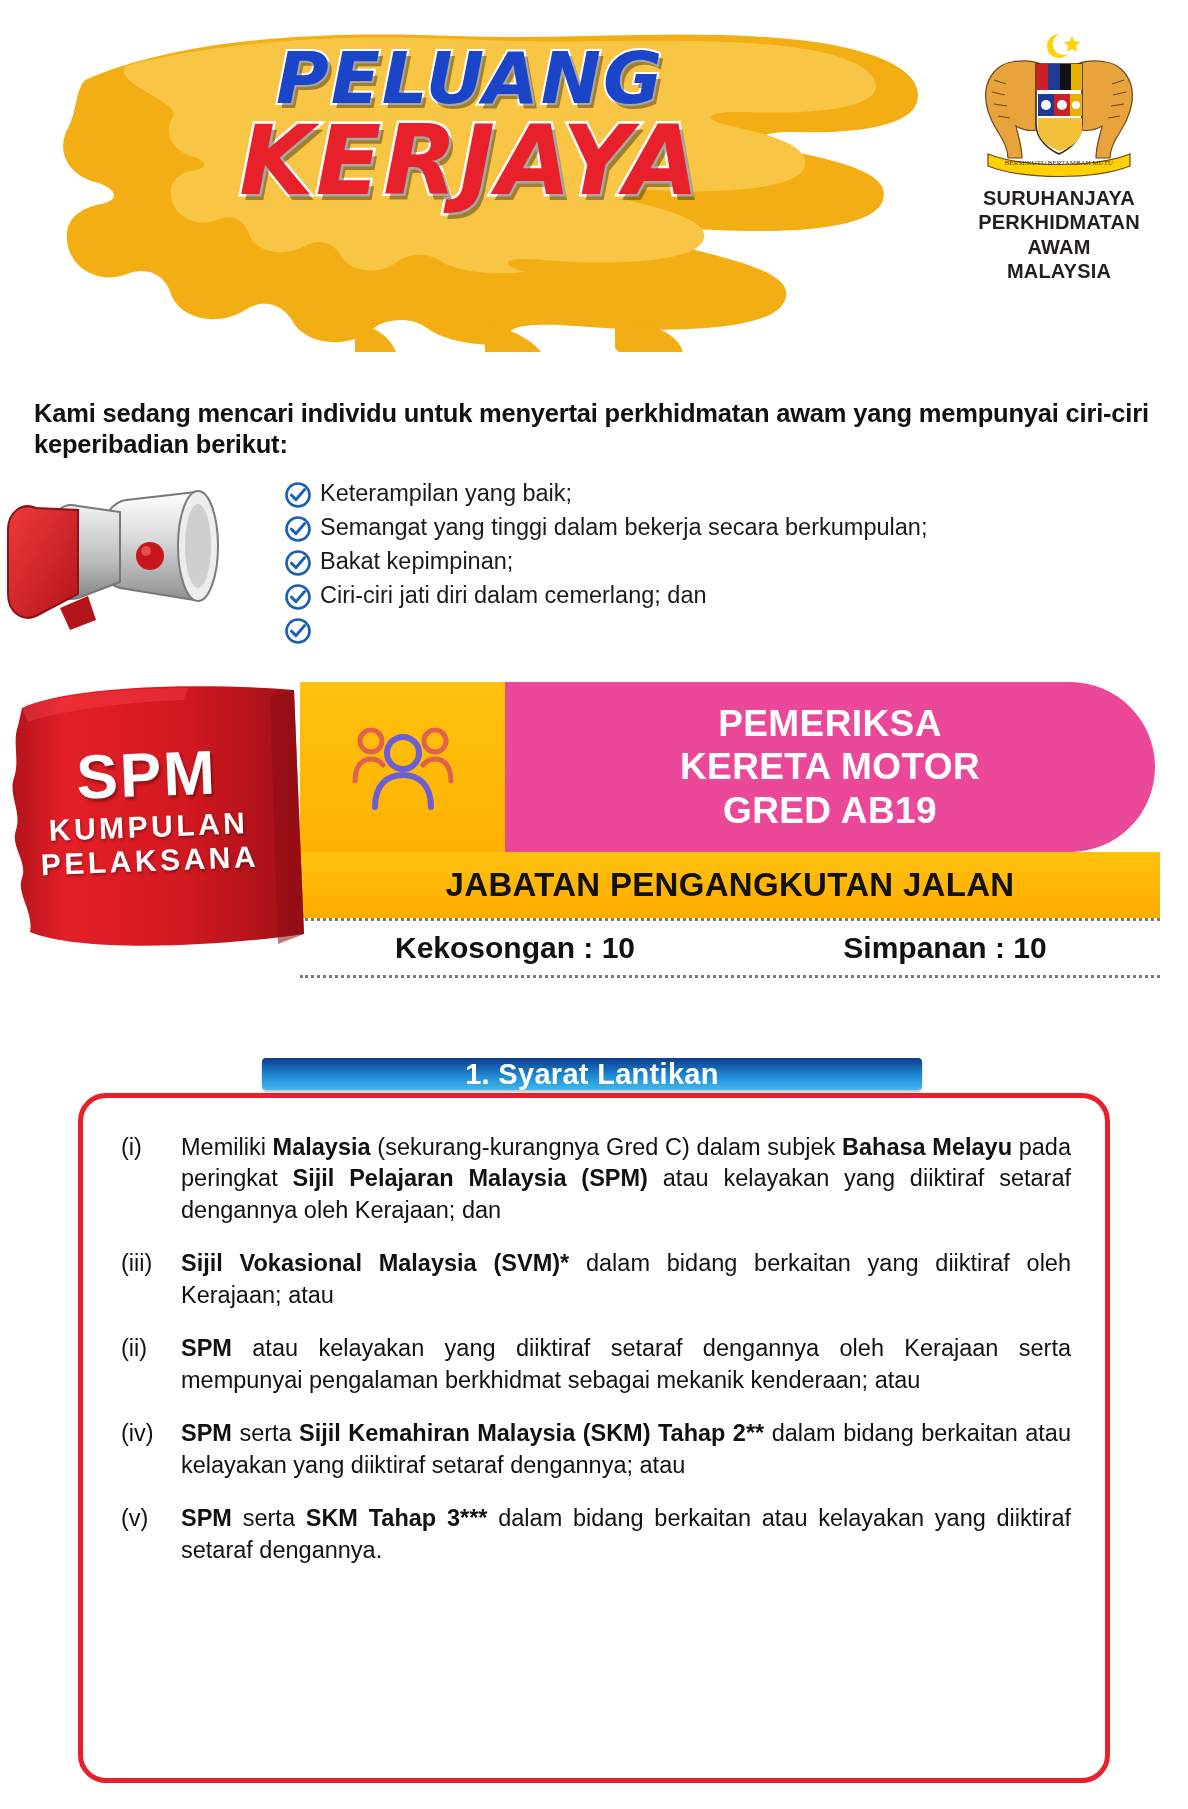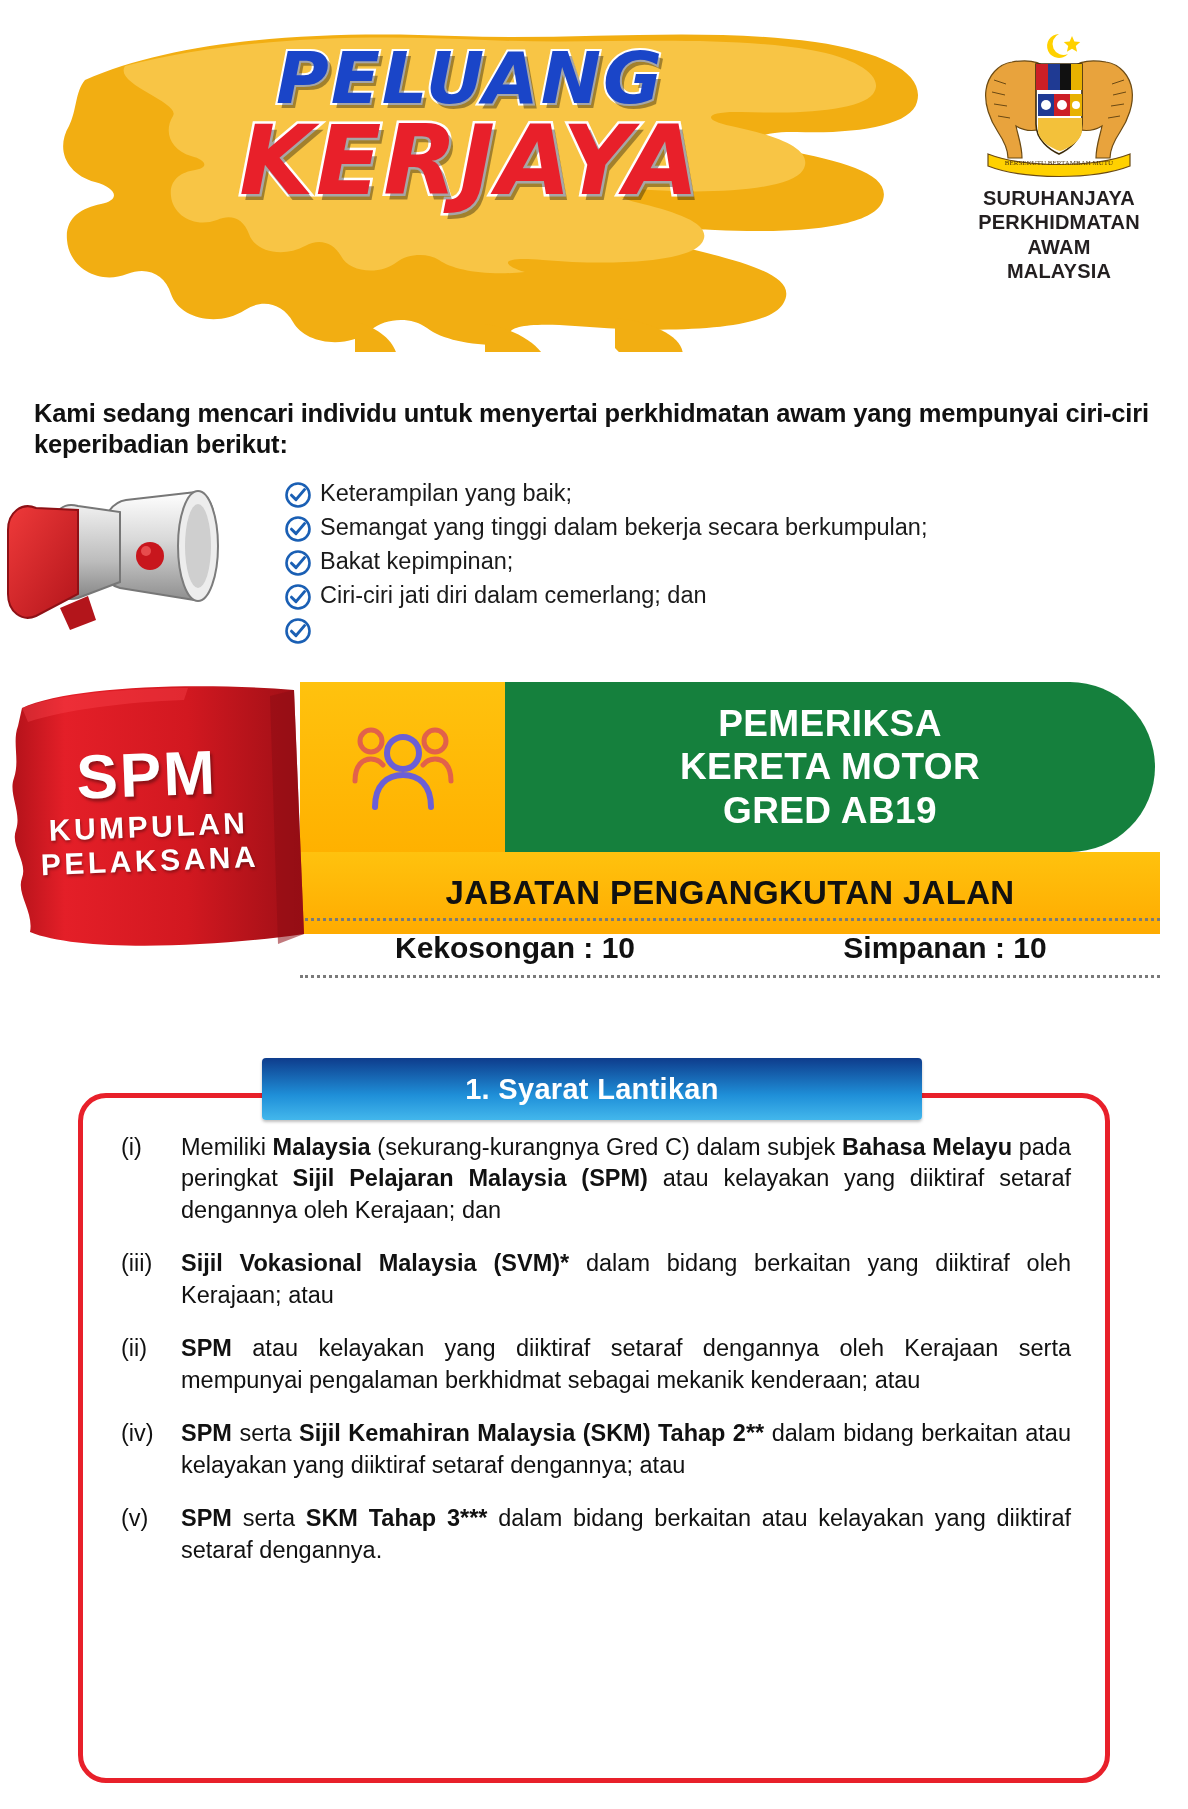--- a/index.html
+++ b/index.html
@@ -182,40 +182,40 @@
     display: flex;
     align-items: center;
     justify-content: center;
   }
   .title-box {
     position: absolute;
     left: 505px;
     top: 10px;
     width: 650px;
     height: 170px;
-    background: #15803d;
+    background: #ec4899;
     border-radius: 0 86px 86px 0;
     display: flex;
     align-items: center;
     justify-content: center;
     text-align: center;
   }
   .title-box-text {
     color: #fff;
     font-size: 37px;
     font-weight: bold;
     line-height: 1.18;
     letter-spacing: 0.4px;
   }
   .dept-box {
     position: absolute;
     left: 300px;
     top: 180px;
     width: 860px;
-    height: 82px;
+    height: 66px;
     background: linear-gradient(180deg,#ffc20e 0%, #ffab00 100%);
     display: flex;
     align-items: center;
     justify-content: center;
   }
   .dept-text {
     font-size: 33px;
     font-weight: bold;
     color: #111;
     letter-spacing: 0.3px;
@@ -238,21 +238,21 @@
     font-weight: bold;
     color: #111;
   }
 
   
   .syarat-tab {
     position: absolute;
     left: 262px;
     top: 1058px;
     width: 660px;
-    height: 62px;
+    height: 32px;
     background: linear-gradient(180deg,#0e3c8c 0%, #1f8fd8 60%, #43b7ec 100%);
     border-radius: 4px;
     display: flex;
     align-items: center;
     justify-content: center;
     z-index: 4;
     box-shadow: 0 2px 3px rgba(0,0,0,.25);
   }
   .syarat-tab-text {
     color: #fff;

